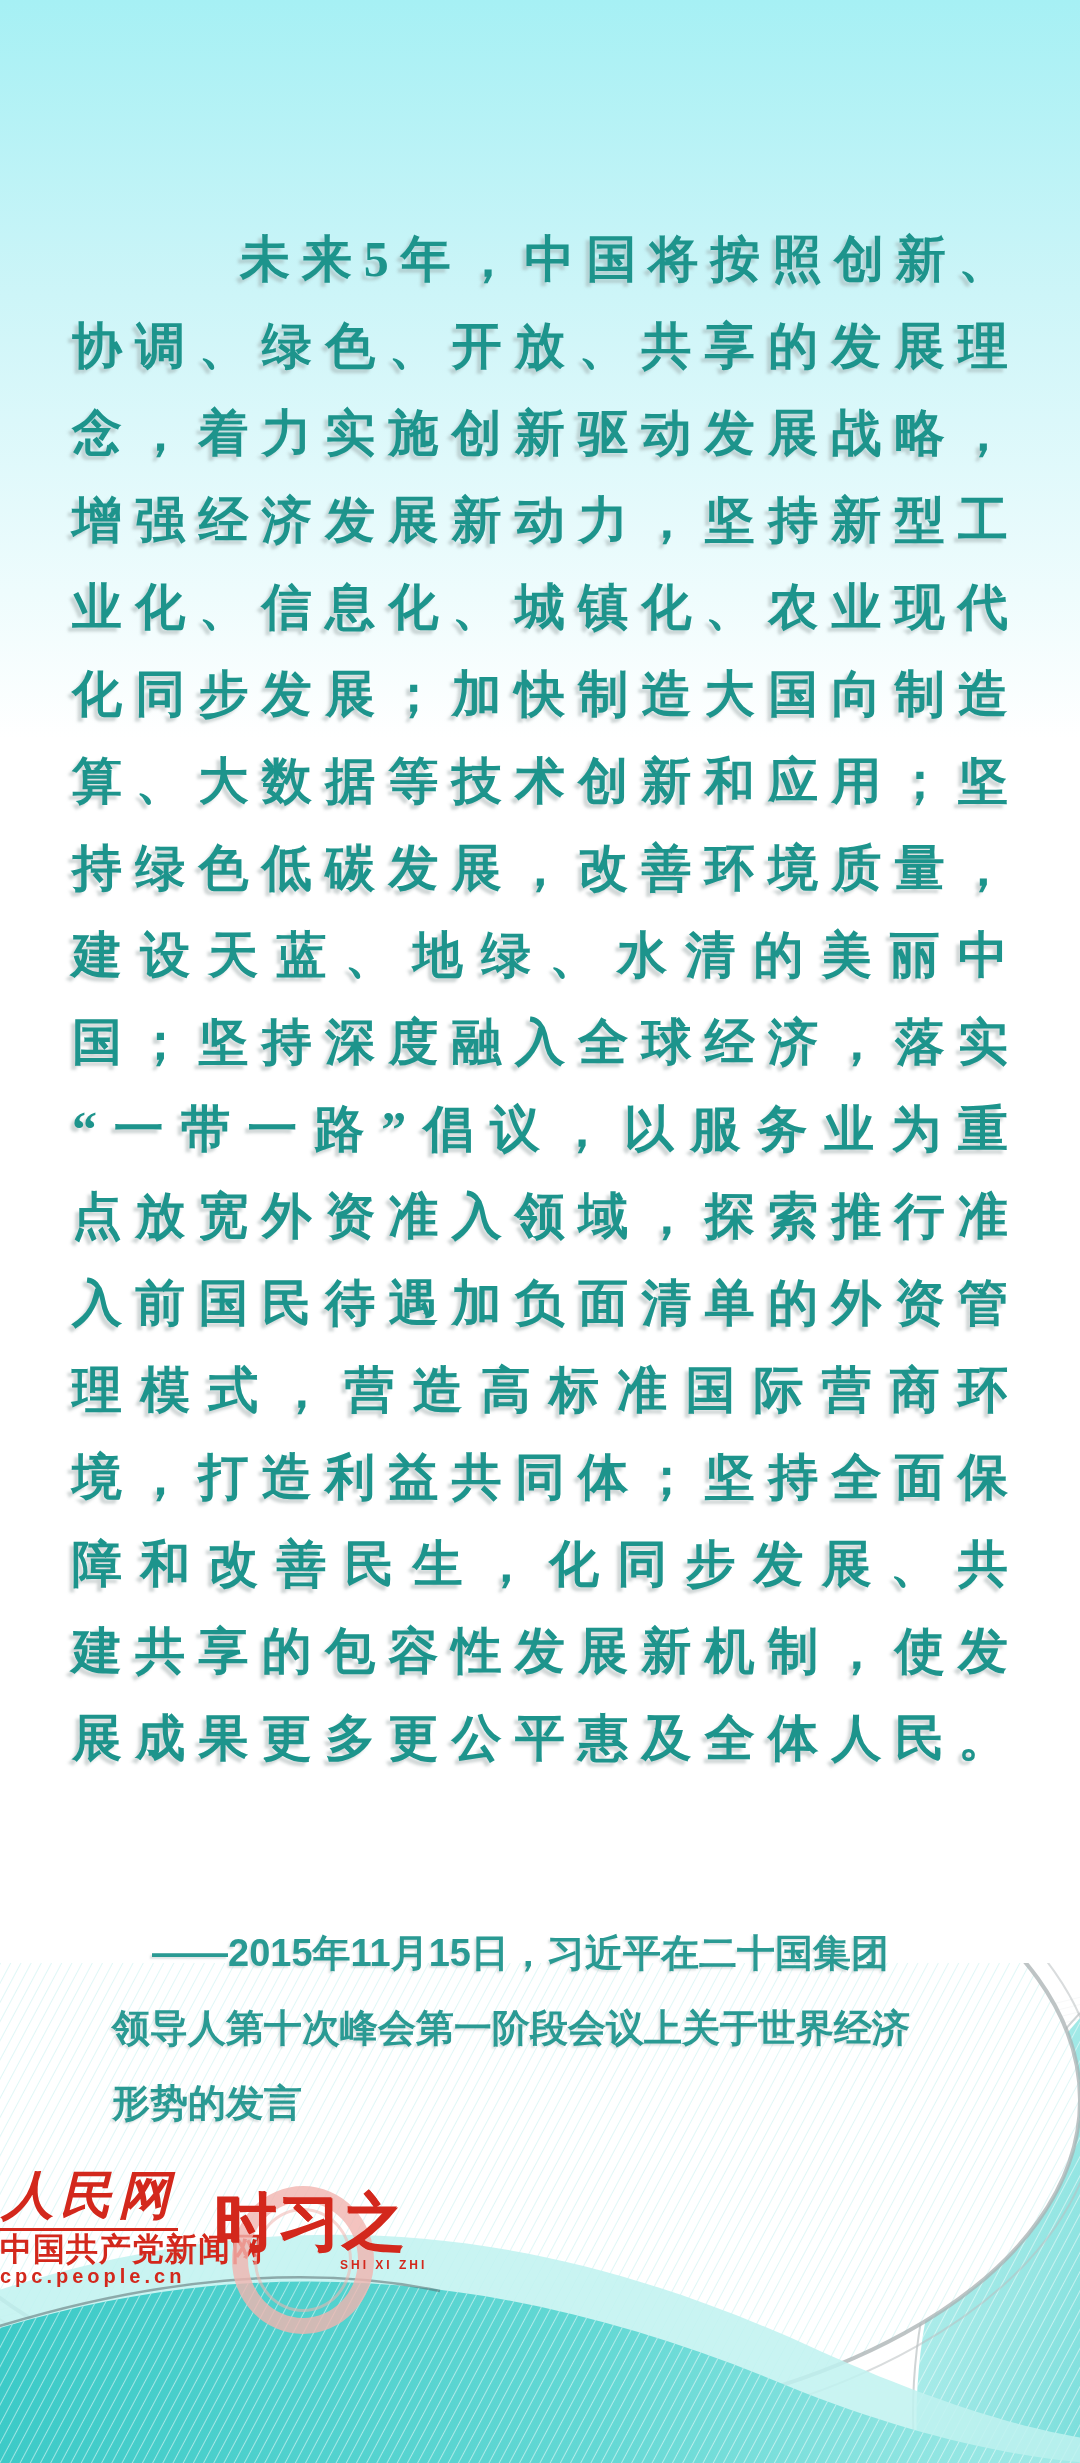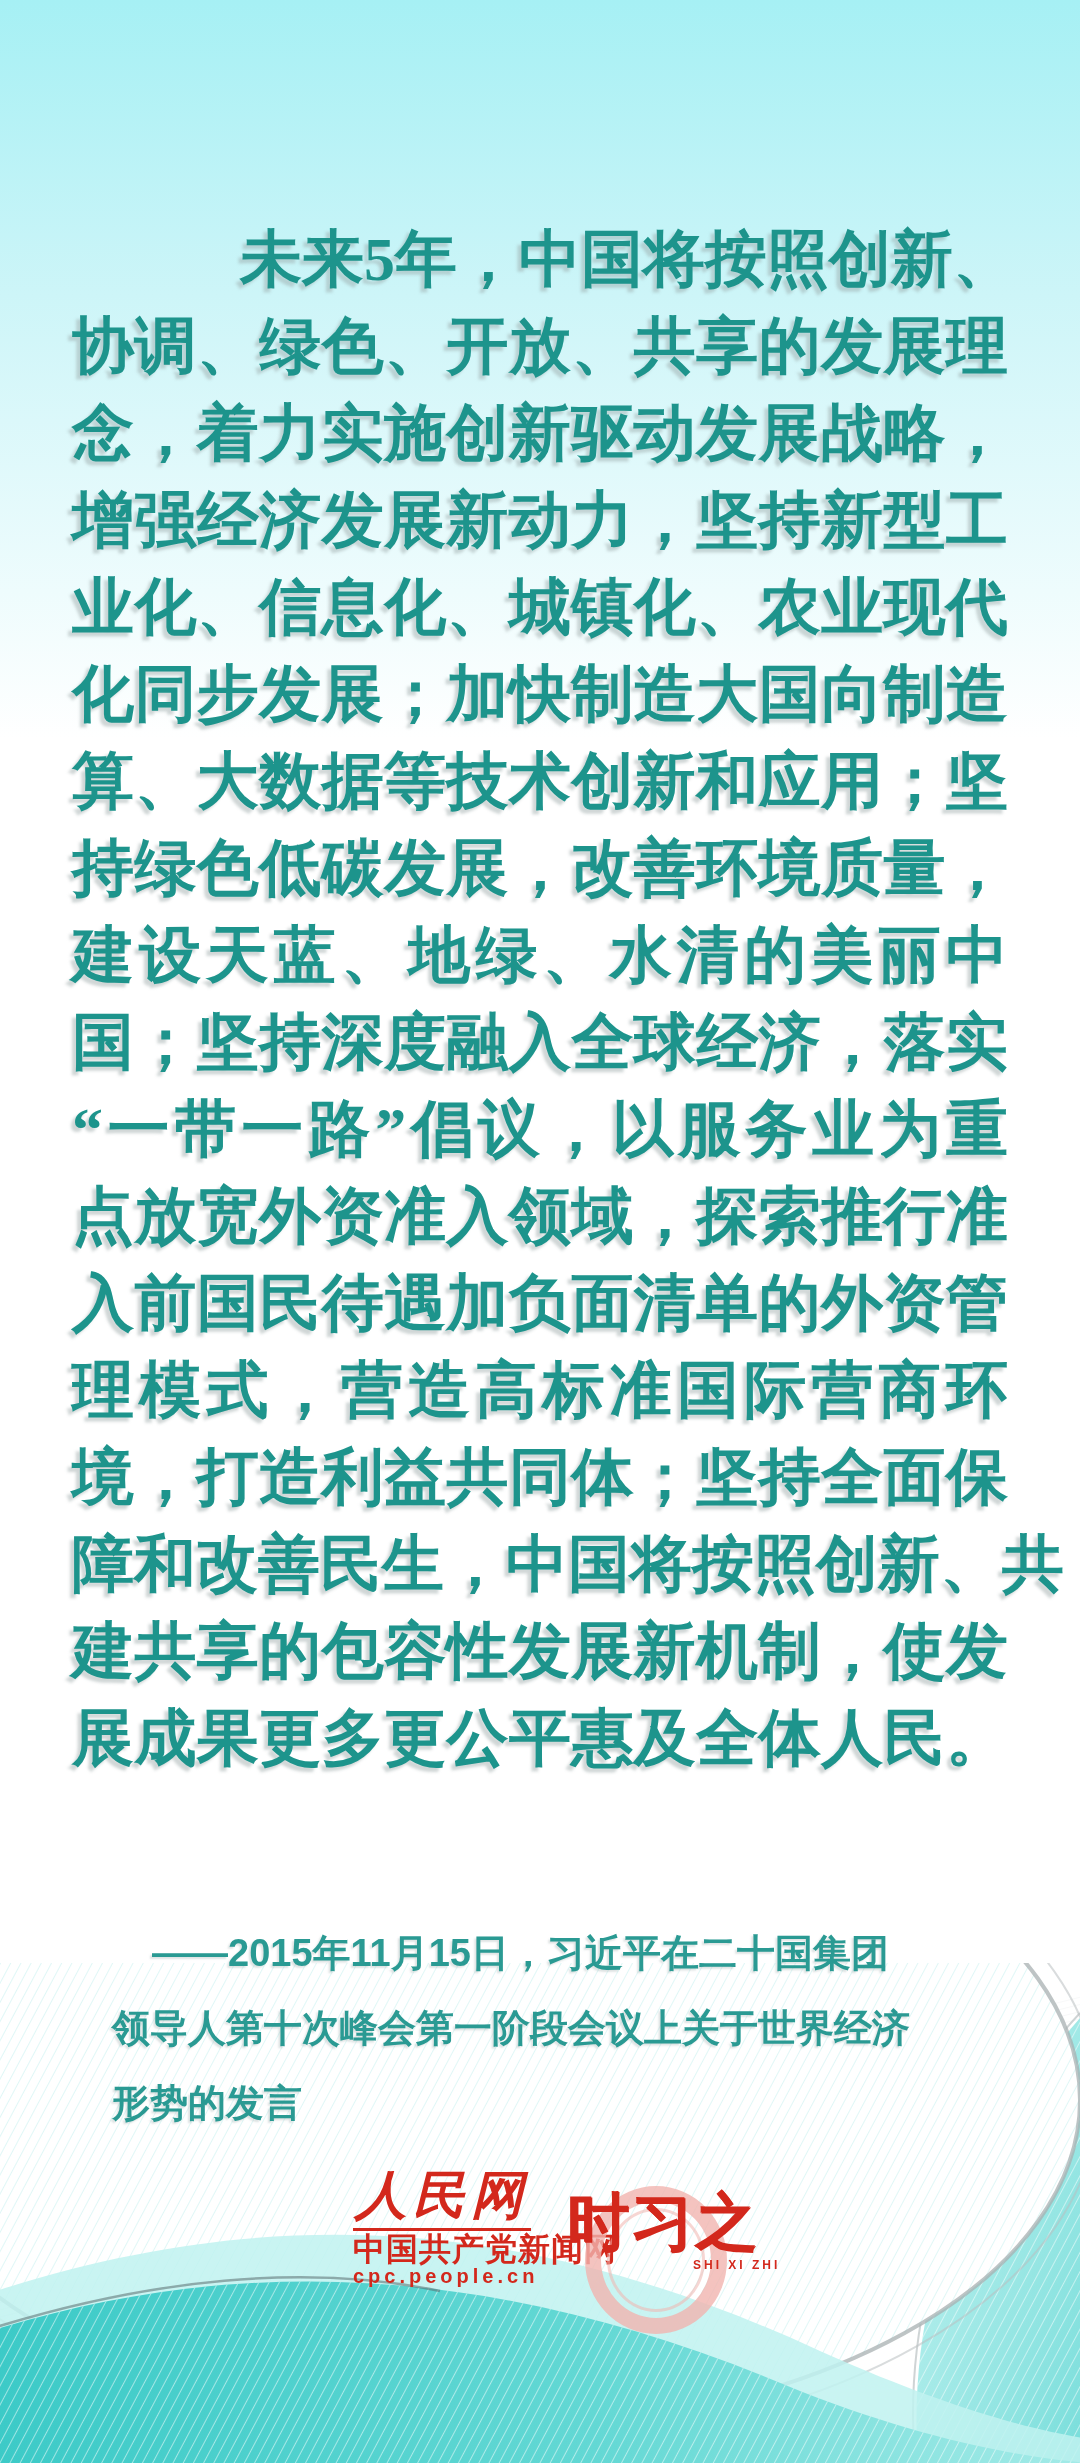--- a/index.html
+++ b/index.html
@@ -18,21 +18,21 @@
     background:linear-gradient(180deg,var(--bg-top-cyan) 0%, #cdf5f8 12%, #eefcfd 24%, #ffffff 30%, #ffffff 100%);
     font-family:"Liberation Sans","DejaVu Sans",sans-serif;
   }
   
   .wave-svg{position:absolute;left:0;bottom:0;width:1080px;height:500px;display:block;}
   
   .quote{
     position:absolute;top:216px;left:72px;width:936px;
     font-family:"Liberation Serif","DejaVu Serif",serif;
     font-weight:700;
-    font-size:62px;
+    font-size:50px;
     line-height:87px;
     color:var(--text-teal);
     text-shadow:-4px 4px 3px rgba(150,163,163,0.45);
   }
   .quote-line{
     text-align:justify;
     text-align-last:justify;
     white-space:nowrap;
   }
   .quote-line:first-child{text-indent:168px;}
@@ -40,21 +40,21 @@
   .attribution{
     position:absolute;top:1916px;left:112px;width:880px;
     font-size:38px;line-height:75px;font-weight:700;
     color:var(--attribution-teal);
     text-shadow:-2px 2px 2px rgba(160,175,175,0.35);
   }
   .attribution-line:first-child{text-indent:40px;}
   
   .logos{
     position:absolute;top:2168px;left:0;width:1080px;
-    display:flex;justify-content:center;align-items:flex-start;gap:36px;
+    display:flex;justify-content:flex-start;align-items:flex-start;gap:36px;
   }
   .pd-logo{width:178px;text-align:center;color:var(--brand-red);}
   .pd-name{
     font-family:"Liberation Serif","DejaVu Serif",serif;
     font-size:52px;line-height:56px;font-weight:700;
     font-style:italic;letter-spacing:6px;
   }
   .pd-rule{height:3px;background:var(--brand-red);margin:4px 0 5px 0;border:none;}
   .pd-site{font-size:32px;line-height:26px;font-weight:700;letter-spacing:1px;white-space:nowrap;}
   .pd-url{font-size:20px;line-height:24px;font-weight:700;letter-spacing:4px;margin-top:2px;}
@@ -137,21 +137,21 @@
       <div class="quote-line">化同步发展；加快制造大国向制造</div>
       <div class="quote-line">算、大数据等技术创新和应用；坚</div>
       <div class="quote-line">持绿色低碳发展，改善环境质量，</div>
       <div class="quote-line">建设天蓝、地绿、水清的美丽中</div>
       <div class="quote-line">国；坚持深度融入全球经济，落实</div>
       <div class="quote-line">“一带一路”倡议，以服务业为重</div>
       <div class="quote-line">点放宽外资准入领域，探索推行准</div>
       <div class="quote-line">入前国民待遇加负面清单的外资管</div>
       <div class="quote-line">理模式，营造高标准国际营商环</div>
       <div class="quote-line">境，打造利益共同体；坚持全面保</div>
-      <div class="quote-line">障和改善民生，中国将按照创新、共</div>
+      <div class="quote-line">障和改善民生，化同步发展、共</div>
       <div class="quote-line">建共享的包容性发展新机制，使发</div>
       <div class="quote-line">展成果更多更公平惠及全体人民。</div>
     </div>
 
   <div class="attribution">
       <div class="attribution-line">——2015年11月15日，习近平在二十国集团</div>
       <div class="attribution-line">领导人第十次峰会第一阶段会议上关于世界经济</div>
       <div class="attribution-line">形势的发言</div>
     </div>
 

